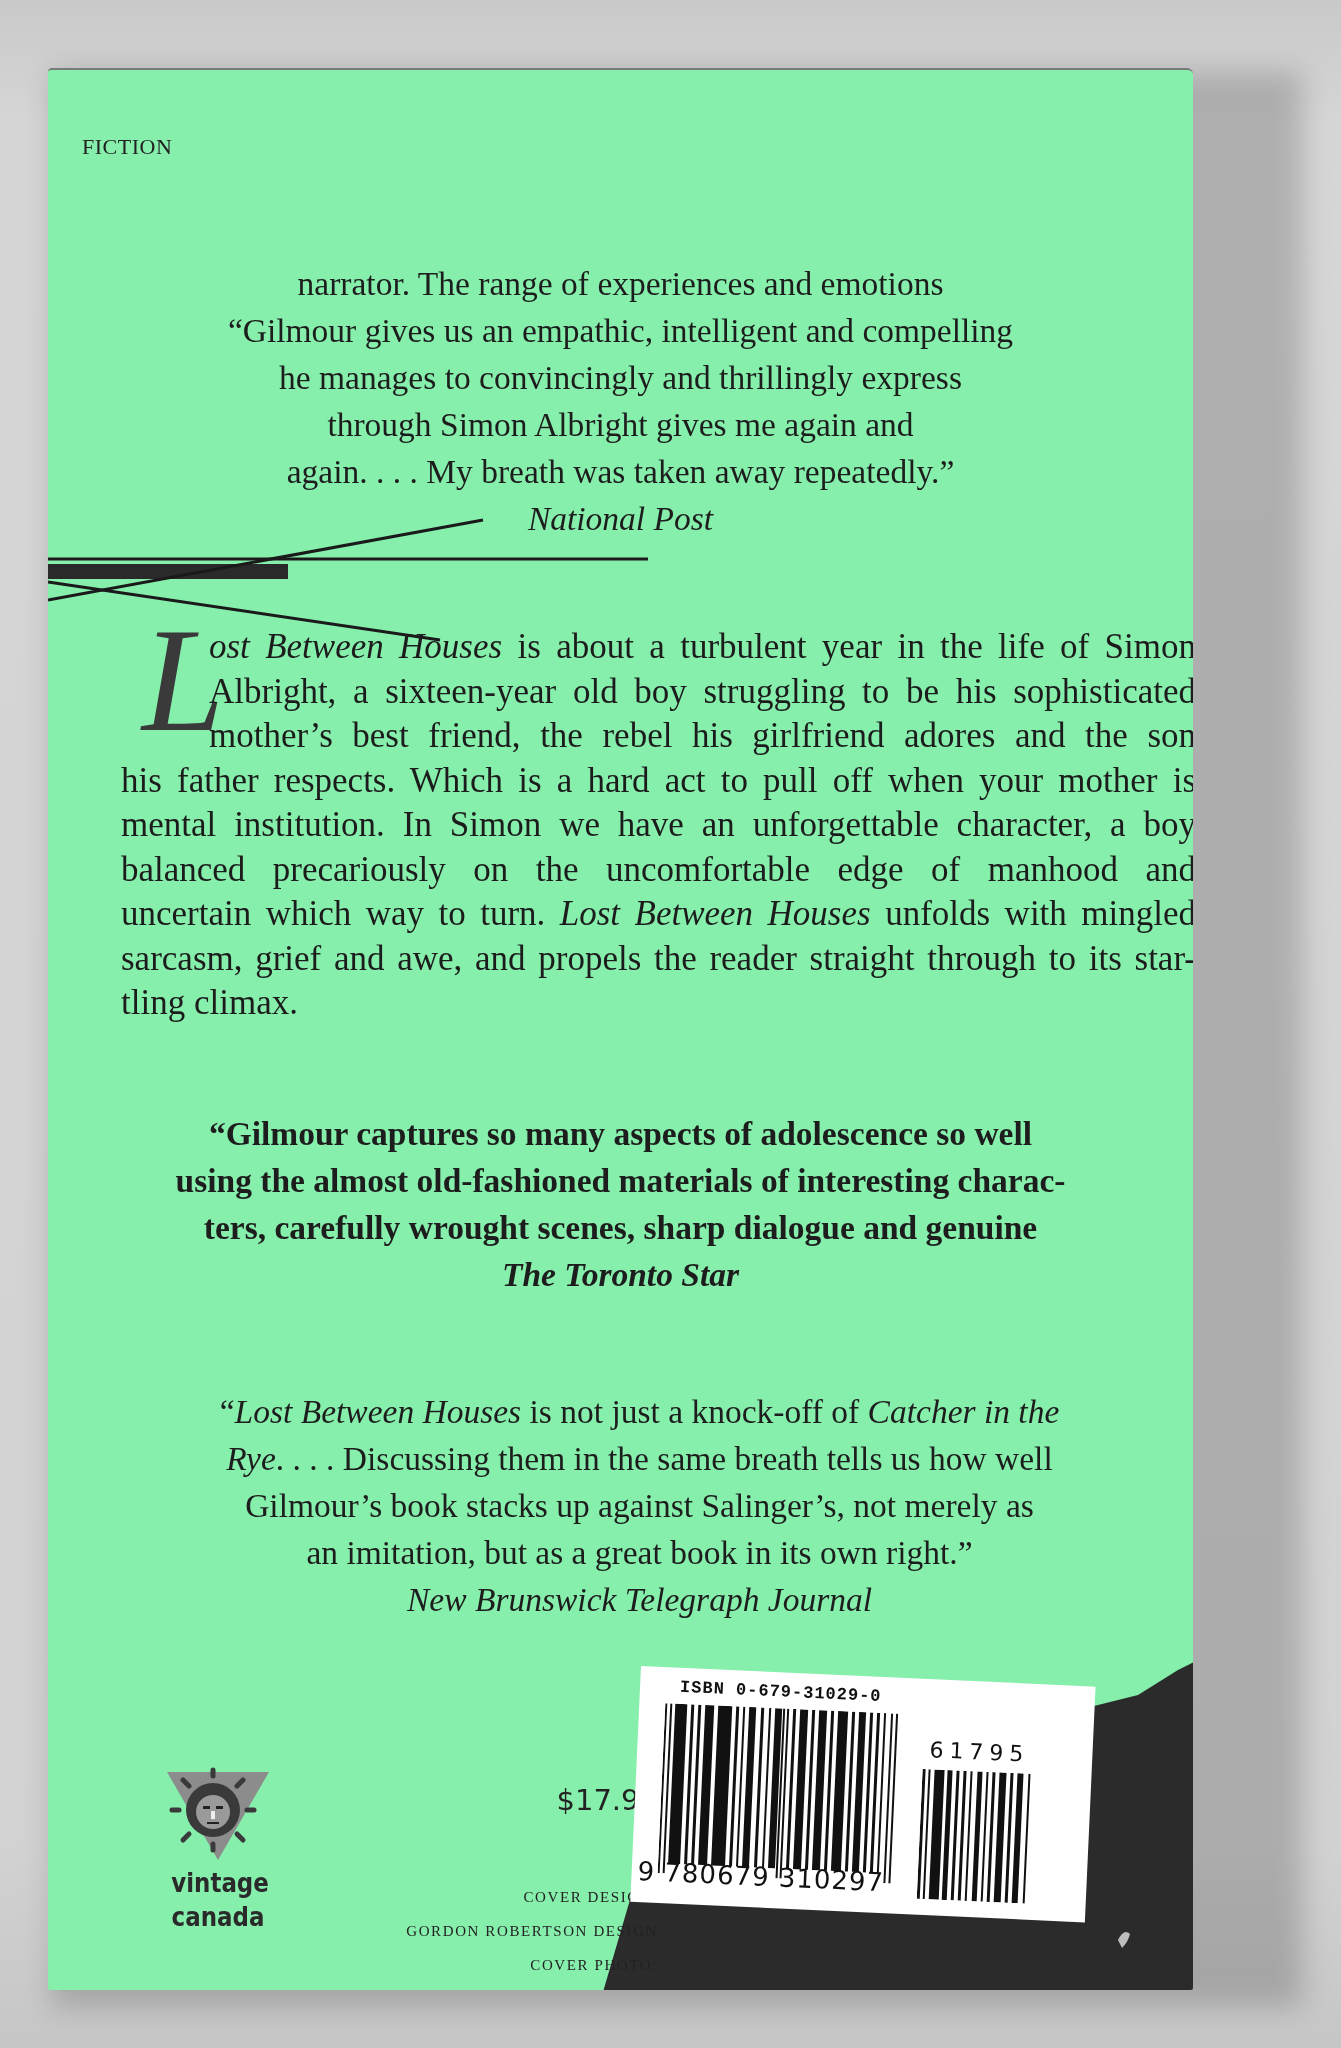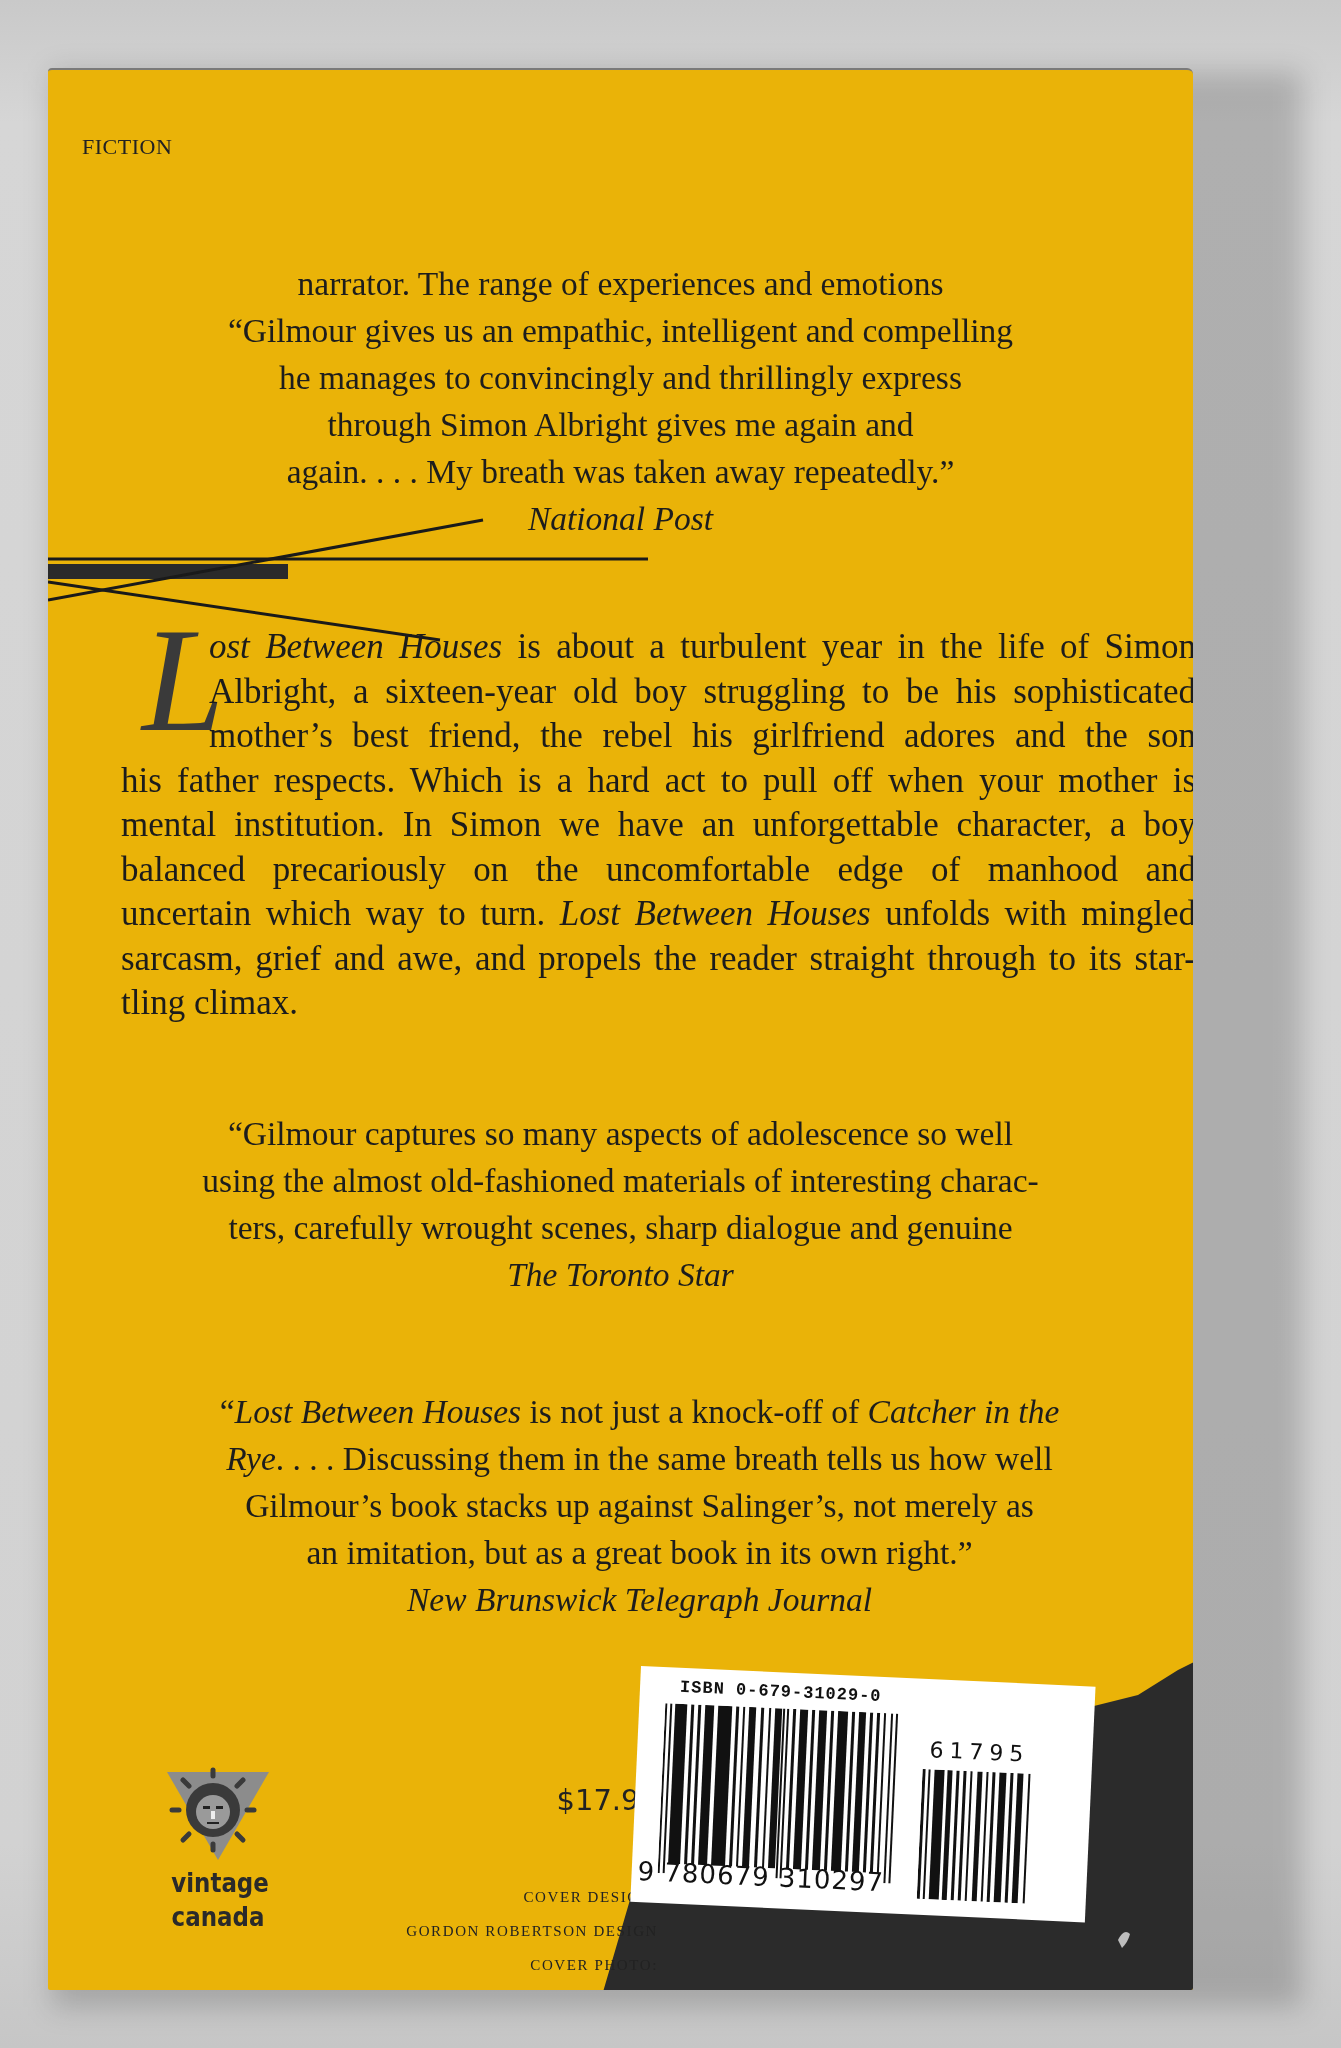--- a/index.html
+++ b/index.html
@@ -9,37 +9,37 @@
       font-family: "Liberation Serif", "DejaVu Serif", serif;
       color: #1e1e1e;
       position: relative;
     }
     .shadow {
       position: absolute; left: 52px; top: 72px; width: 1250px; height: 1935px;
       background: rgba(0,0,0,0.18); filter: blur(14px);
     }
     .cover {
       position: absolute; left: 48px; top: 68px; width: 1145px; height: 1922px;
-      background: #eab308;
+      background: #86efac;
       border-top: 2px solid #7a7a7a;
       border-radius: 4px 6px 2px 2px;
       overflow: hidden;
     }
     .label-fiction {
       position: absolute; left: 34px; top: 64px;
       font-size: 22px; letter-spacing: 0.5px; color: #222;
     }
     .quote {
       position: absolute; left: 0; width: 100%;
       text-align: center; font-size: 33.5px; line-height: 47px; color: #1d1d1d;
     }
     .quote .line { display: block; white-space: nowrap; }
     .quote .src { font-style: italic; }
     .q1 { top: 190px; }
-    .q3 { top: 1038px; }
+    .q3 { top: 1038px; font-weight: bold; }
     .q4 { top: 1316px; }
     i, em { font-style: italic; }
 
     .deco { position: absolute; left: 0; top: 0; width: 1247px; height: 700px; pointer-events: none; }
 
     .blurb {
       position: absolute; left: 90px; top: 618px; width: 1075px;
       font-size: 35px; line-height: 44.5px; color: #1c1c1c;
       text-align: justify;
     }

